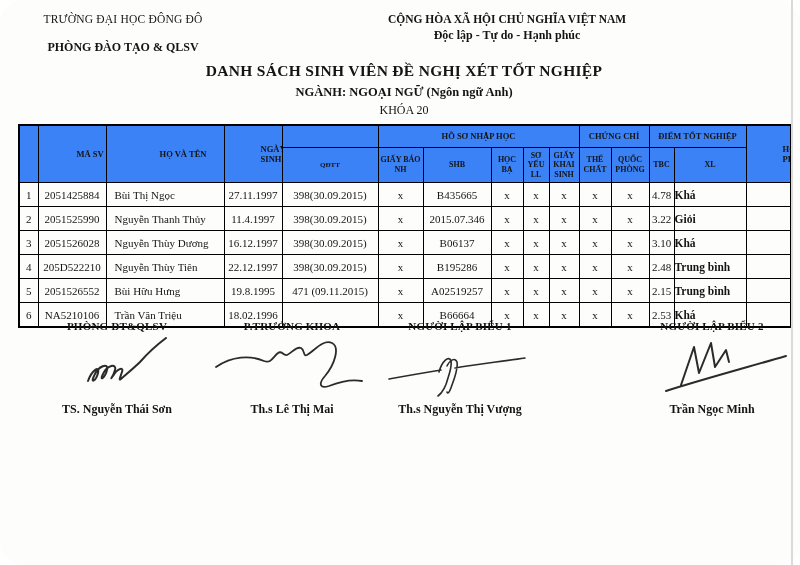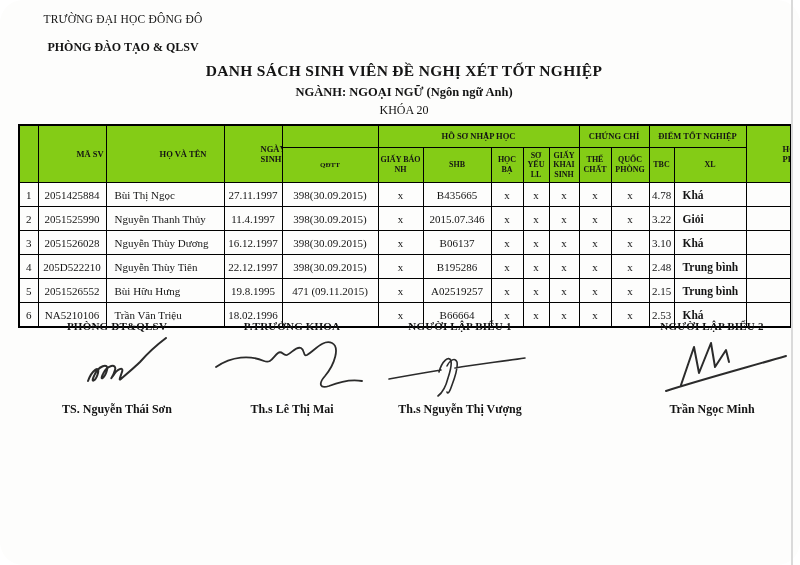--- a/index.html
+++ b/index.html
@@ -20,28 +20,28 @@
   .rep-line2{font-size:12px;font-weight:bold;margin-top:1px;}
   
   .doc-title{position:absolute;left:0;top:62px;width:808px;text-align:center;font-size:15.5px;font-weight:bold;letter-spacing:.3px;}
   .doc-major{position:absolute;left:0;top:85px;width:808px;text-align:center;font-size:12.5px;font-weight:bold;}
   .doc-cohort{position:absolute;left:0;top:103px;width:808px;text-align:center;font-size:12px;font-weight:normal;}
   
   .tbl-wrap{position:absolute;left:18px;top:124px;}
   table{border-collapse:collapse;table-layout:fixed;width:772px;}
   th,td{border:1px solid #000;overflow:hidden;padding:0;}
   table{border:2px solid #000;}
-  thead th{background:#84cc16;font-weight:bold;text-align:center;vertical-align:middle;line-height:1.2;}
+  thead th{background:#3b82f6;font-weight:bold;text-align:center;vertical-align:middle;line-height:1.2;}
   .h-main{font-size:8.5px;padding-left:36px;}
   .h-group{font-size:8.5px;height:21px;}
   .h-sub{font-size:8px;height:32px;padding:1px;}
   .h-qdtt{font-size:7px;}
   tbody td{height:23px;font-size:11px;vertical-align:middle;text-align:center;background:#fdfdfc;}
   tbody td.cl{text-align:left;padding-left:8px;}
-  tbody td.xl{text-align:left;padding-left:8px;font-weight:bold;font-size:11.5px;}
+  tbody td.xl{text-align:left;padding-left:0;font-weight:bold;font-size:11.5px;}
   
   .sig-block{position:absolute;top:320px;width:200px;text-align:center;}
   .sig-role{font-size:11px;font-weight:bold;letter-spacing:.2px;}
   .sig-svg{display:block;margin:5px auto 0 auto;}
   .sig-name{font-size:12px;font-weight:bold;margin-top:3px;}
   .sig-1{left:17px;} .sig-2{left:192px;} .sig-3{left:360px;} .sig-4{left:612px;}
   .sig-1 .sig-svg{transform:translateX(14px);}
   .sig-4 .sig-svg{transform:translateX(14px);}
   
   .scan-edge{position:absolute;left:791px;top:0;width:2px;height:565px;background:#dadada;}
@@ -49,20 +49,24 @@
 </head>
 <body>
 
 <div class="doc">
 
   <div class="org-block">
     <div class="org-line1">TRƯỜNG ĐẠI HỌC ĐÔNG ĐÔ</div>
     <div class="org-line2">PHÒNG ĐÀO TẠO &amp; QLSV</div>
   </div>
 
+  <div class="republic-block">
+    <div class="rep-line1">CỘNG HÒA XÃ HỘI CHỦ NGHĨA VIỆT NAM</div>
+    <div class="rep-line2">Độc lập - Tự do - Hạnh phúc</div>
+  </div>
 
   <div class="doc-title">DANH SÁCH SINH VIÊN ĐỀ NGHỊ XÉT TỐT NGHIỆP</div>
   <div class="doc-major">NGÀNH: NGOẠI NGỮ (Ngôn ngữ Anh)</div>
   <div class="doc-cohort">KHÓA 20</div>
 
   <div class="tbl-wrap">
     <table>
       <colgroup>
         <col style="width:19px">
           <col style="width:68px">

